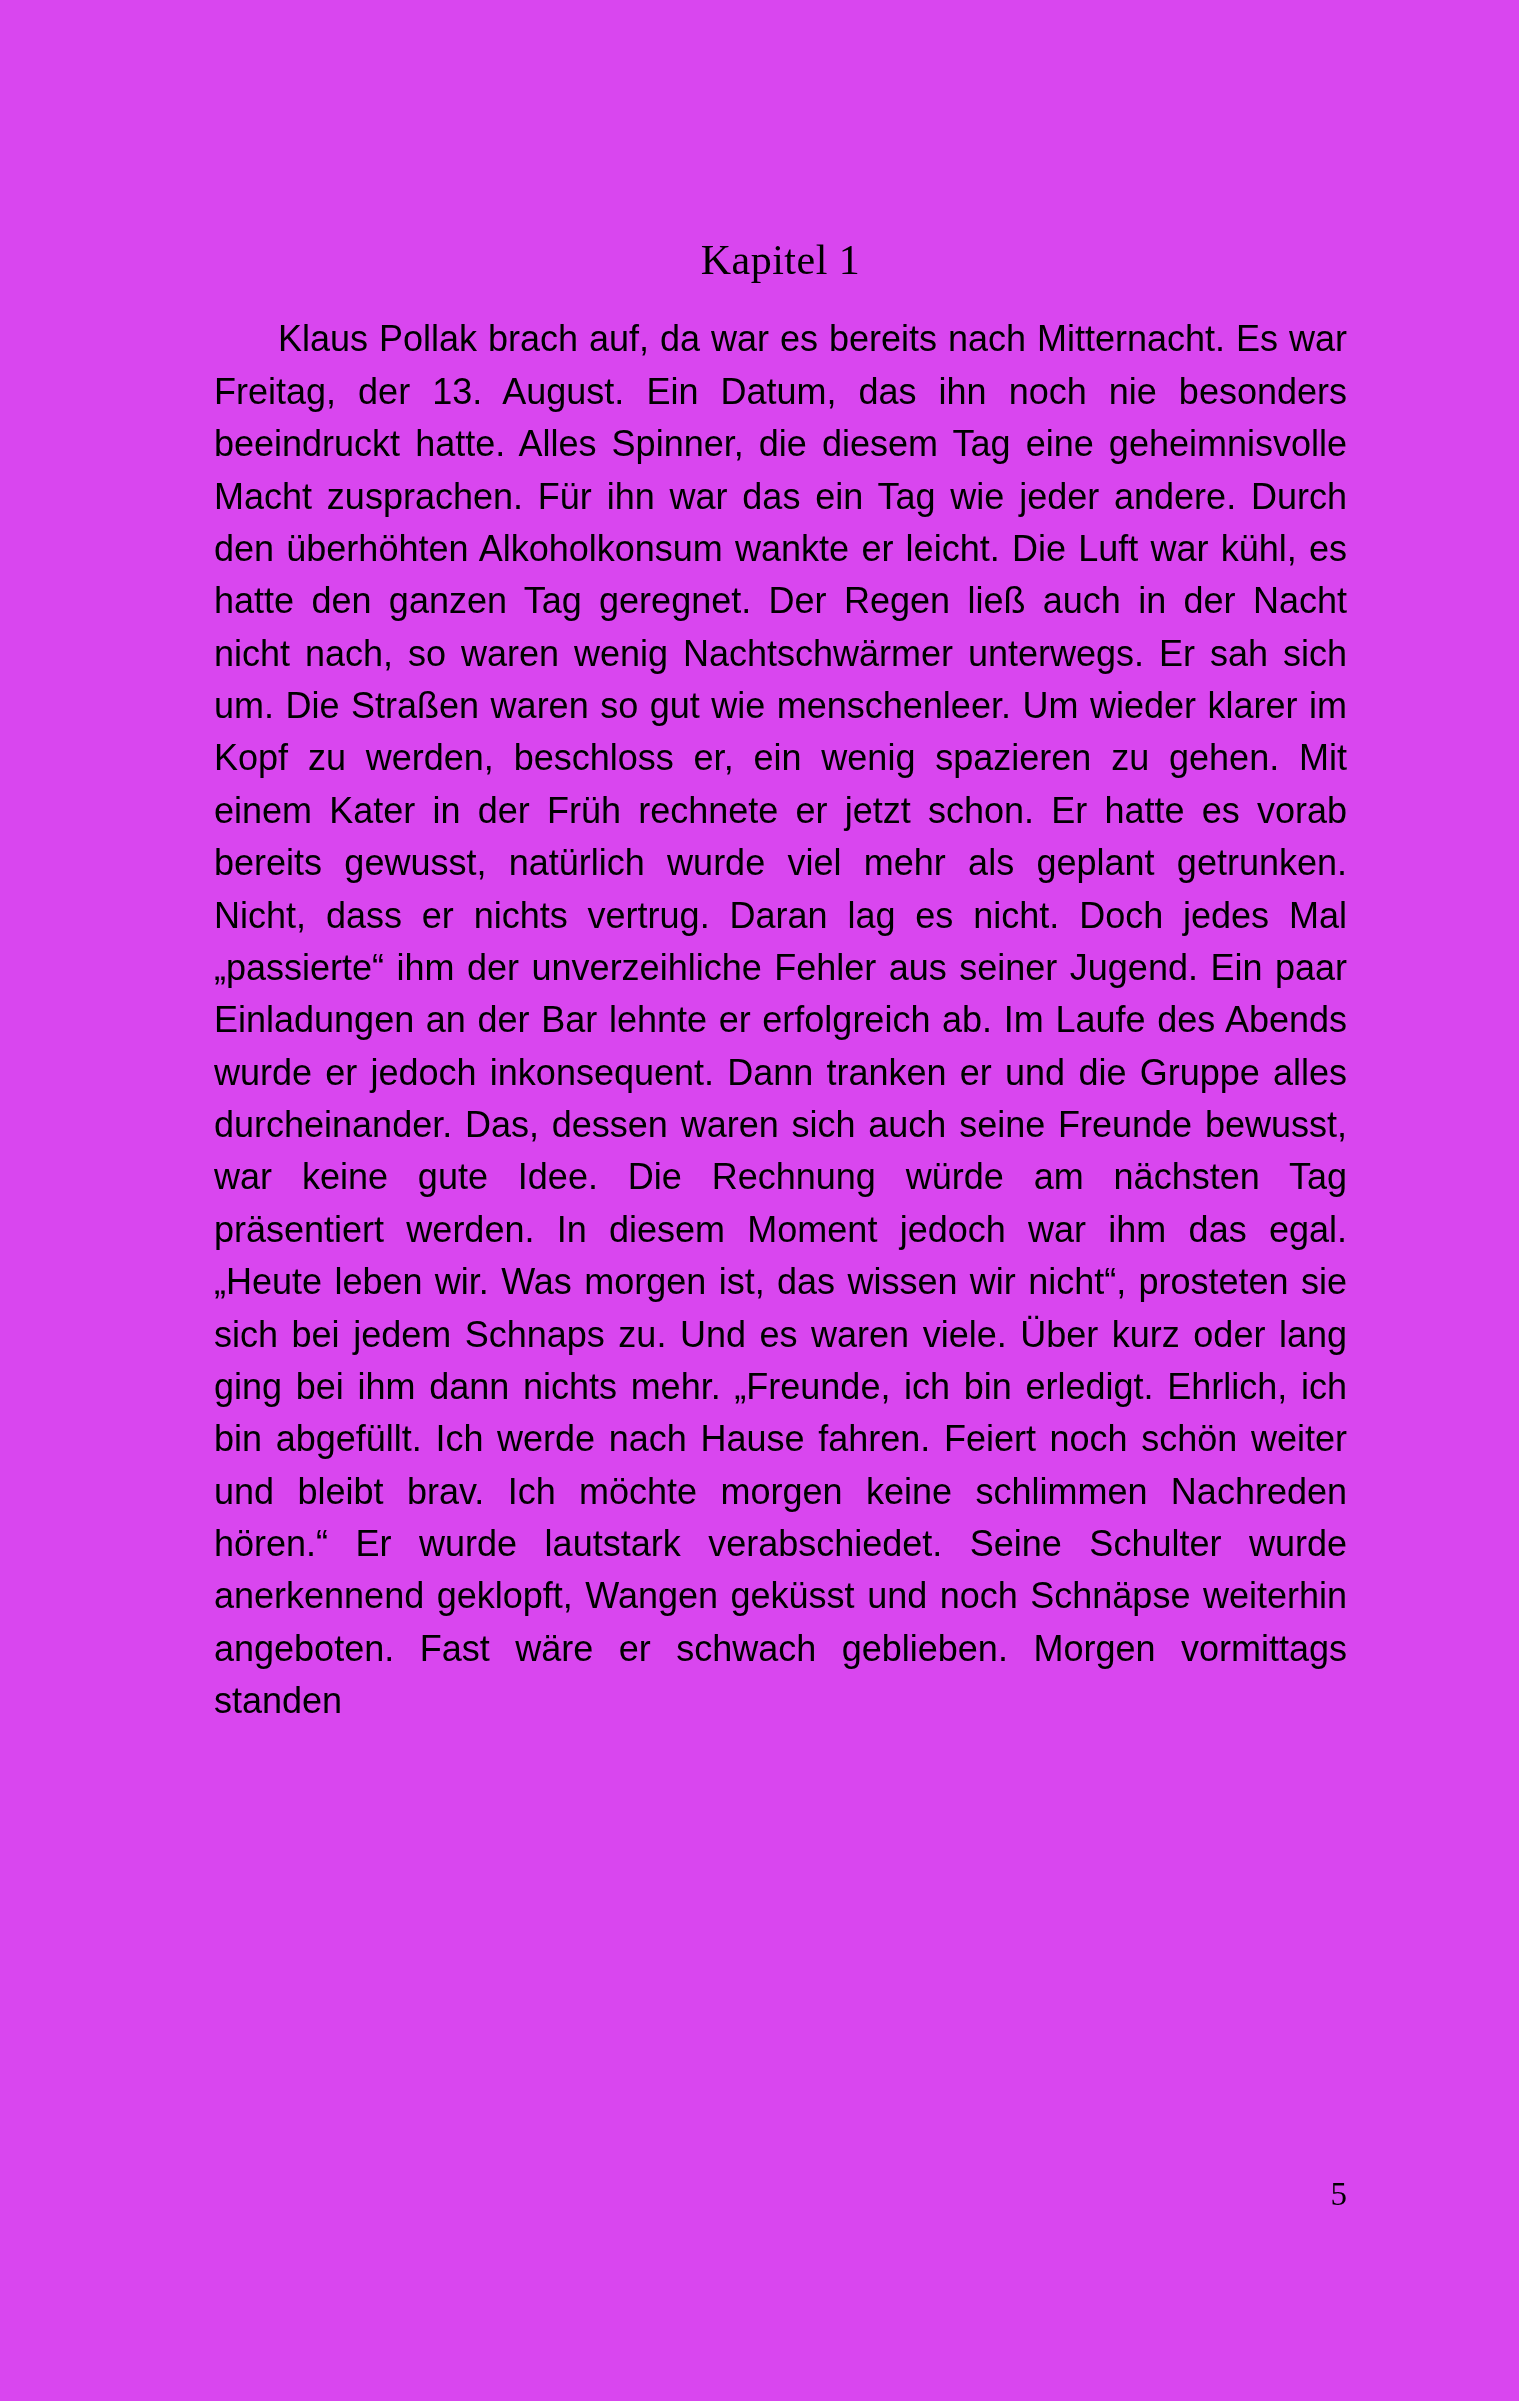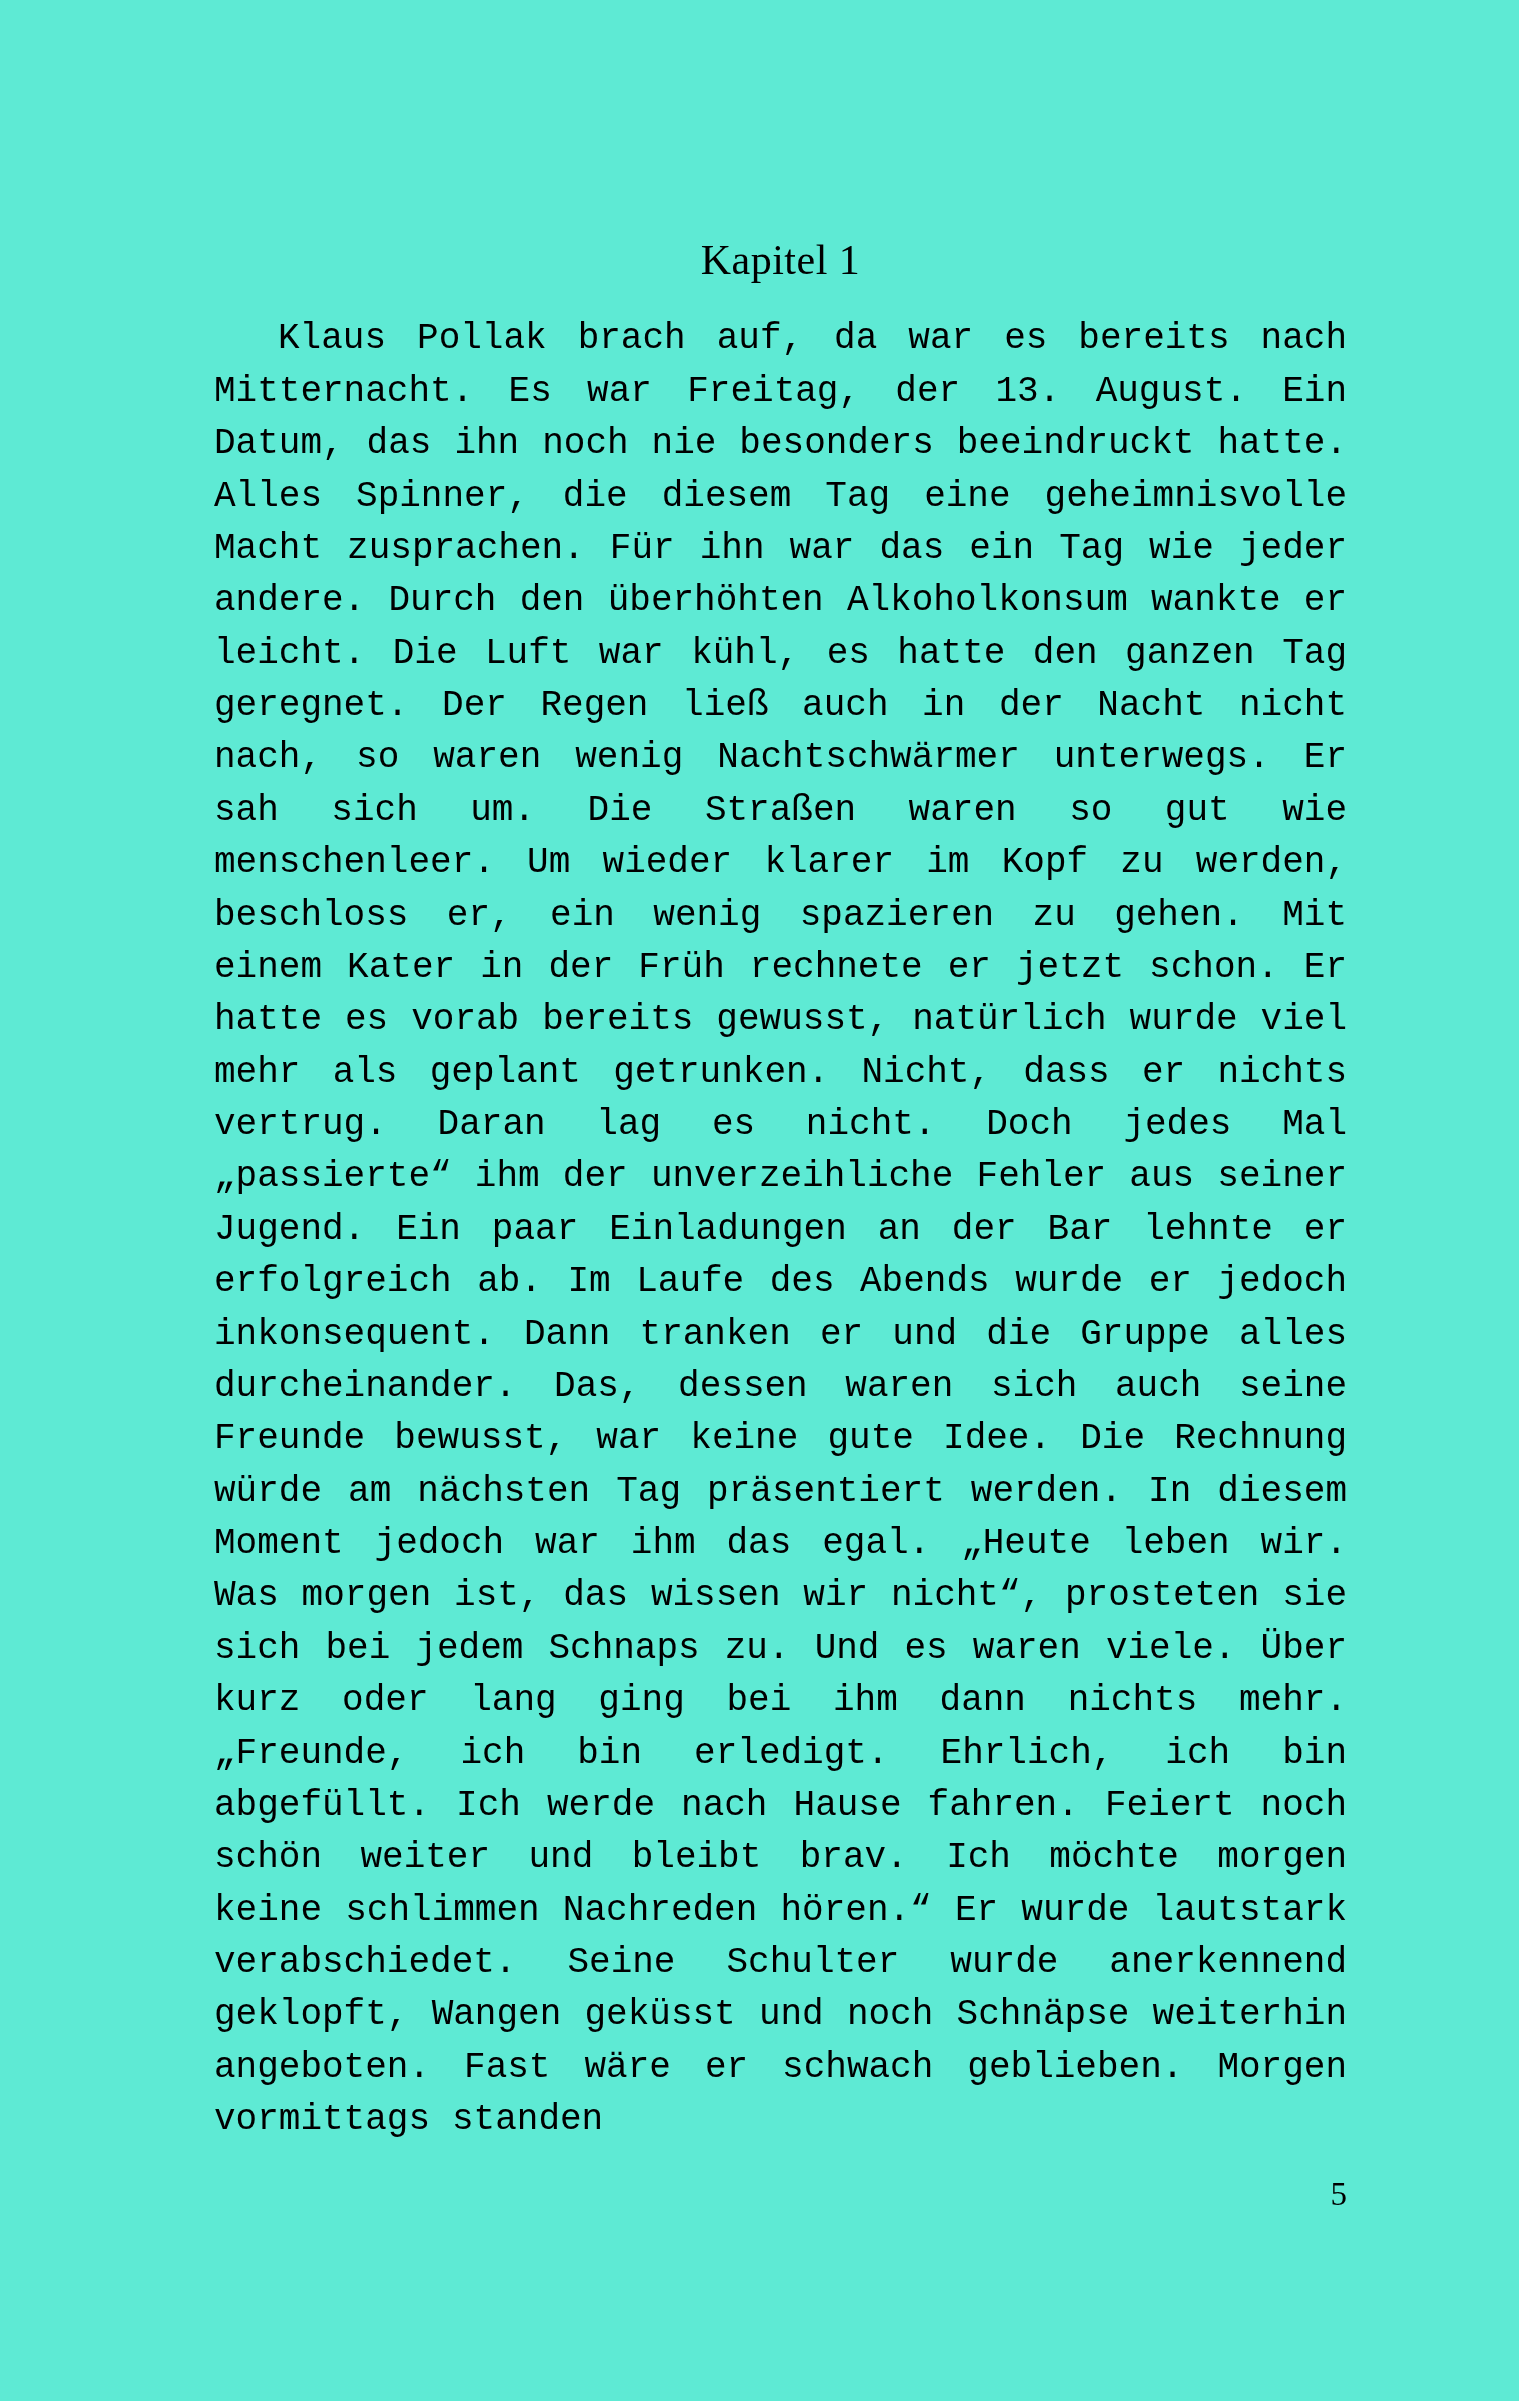--- a/index.html
+++ b/index.html
@@ -14,39 +14,39 @@
     font-family: "Liberation Serif", serif;
     color: #000000;
     overflow: hidden;
   }
   .page {
     position: absolute;
     left: 0;
     top: 0;
     width: 1519px;
     height: 2401px;
-    background: #5eead4;
+    background: #d946ef;
   }
   .content-area {
     position: absolute;
     left: 214px;
     top: 235px;
     width: 1133px;
   }
   .chapter-title {
     font-family: "Liberation Serif", serif;
     font-size: 42px;
     font-weight: 400;
     text-align: center;
     letter-spacing: 0.5px;
     margin: 0 0 28px 0;
     line-height: 1.2;
   }
   .body-text {
-    font-family: Liberation Mono, monospace;
+    font-family: Liberation Sans, sans-serif;
     font-size: 36px;
     line-height: 1.455;
     text-align: justify;
     text-justify: inter-word;
     hyphens: manual;
     margin: 0;
     text-indent: 64px;
     word-spacing: 0.01em;
   }
   .page-number {

